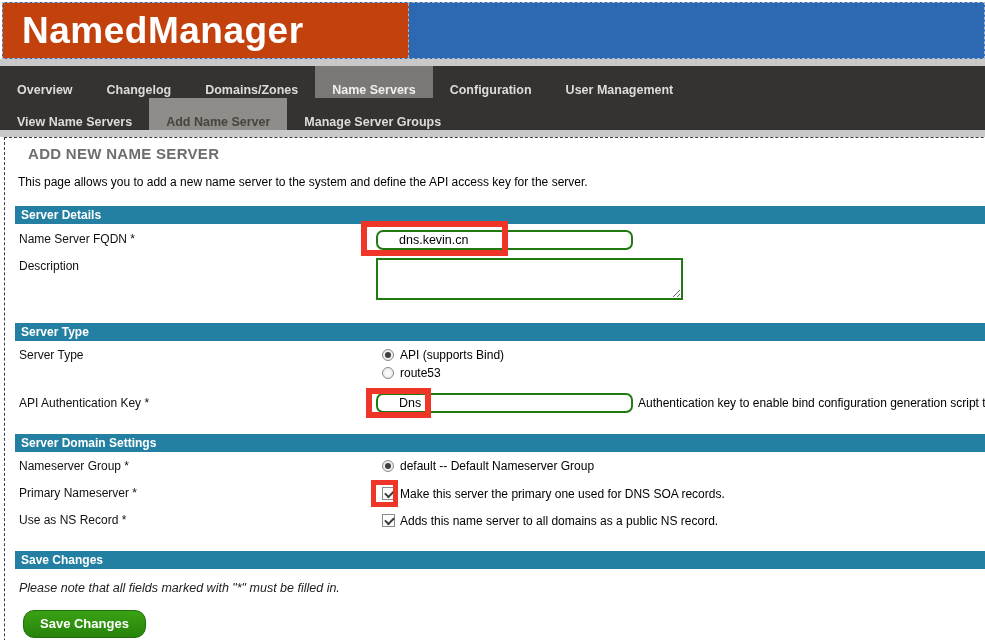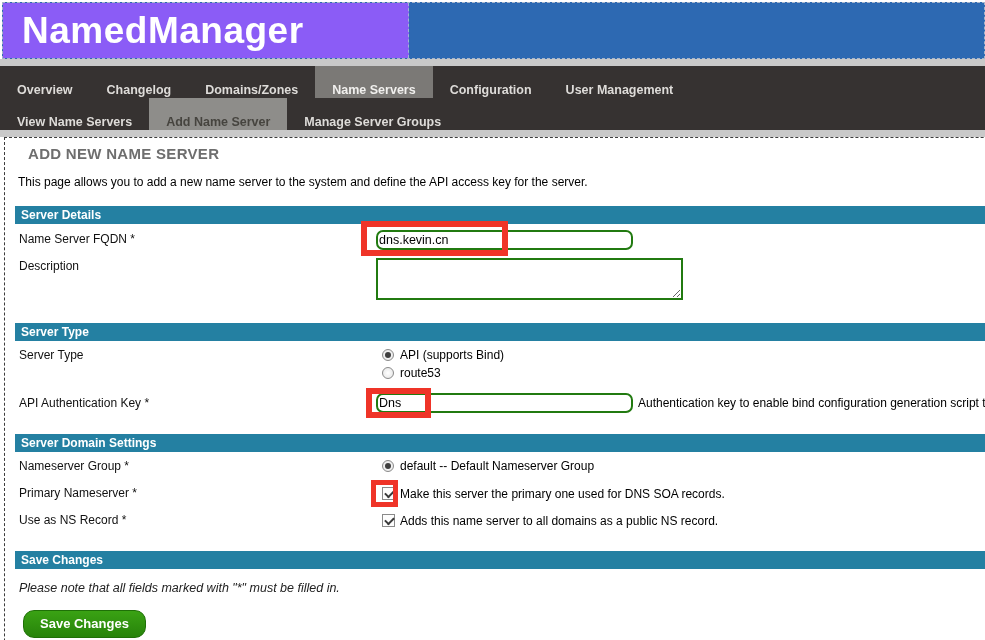--- a/index.html
+++ b/index.html
@@ -4,21 +4,21 @@
 <style>
   * { box-sizing: border-box; margin: 0; padding: 0; }
   html,body { width: 985px; height: 640px; overflow: hidden; background: #ffffff;
     font-family: "Liberation Sans", sans-serif; }
   .page { position: relative; width: 985px; height: 640px; overflow: hidden; }
 
   
   .masthead { position: absolute; top: 2px; left: 2px; right: 0; height: 57px;
     background: #2d69b2; border: 1px dashed #a9b6c9; }
   .logo-block { position: absolute; top: 0; left: 0; width: 406px; height: 55px;
-    background: #8b5cf6; border-right: 1px dashed #9db4d4; }
+    background: #c2410c; border-right: 1px dashed #9db4d4; }
   .logo-text { color: #ffffff; font-weight: bold; font-size: 37px; line-height: 55px;
     padding-left: 19px; letter-spacing: 0.5px; }
   .gray-strip { position: absolute; left: 0; right: 0; background: #c9c9c9; }
 
   
   .nav { position: absolute; top: 66px; left: 0; right: 0; height: 64px; background: #363231; }
   .nav-row { display: flex; height: 32px; }
   .nav-item { color: #dedcd9; font-size: 12.5px; font-weight: bold; line-height: 32px;
     padding: 8px 17px; white-space: nowrap; cursor: pointer; }
   .nav-item.active-main { background: #7b7976; color: #f1f0ee; }
@@ -32,21 +32,21 @@
     color: #6e6e6e; letter-spacing: 0.3px; margin-left: 10px; }
   .intro { position: absolute; left: 13px; top: 37px; font-size: 12px; color: #000; }
 
   .section-bar { position: absolute; left: 10px; width: 1100px; height: 18px;
     background: #2480a2; color: #ffffff; font-size: 12px; font-weight: bold;
     line-height: 18px; padding-left: 6px; }
 
   .flabel { position: absolute; left: 14px; font-size: 12px; color: #111; white-space: nowrap; }
 
   .green-input { position: absolute; height: 20px; width: 257px; border: 2px solid #217a10;
-    border-radius: 7px; padding: 0 1px; font-size: 12.5px; color: #000;
+    border-radius: 7px; padding: 0 21px; font-size: 12.5px; color: #000;
     font-family: "Liberation Sans", sans-serif; outline: none; background: #fff; }
   .green-textarea { position: absolute; border: 2px solid #217a10; background: #fff;
     resize: both; font-family: "Liberation Sans", sans-serif; font-size: 12.5px; outline: none; }
 
   .opt-text { position: absolute; font-size: 12px; color: #000; white-space: nowrap; }
 
   
   .radio { position: absolute; width: 12px; height: 12px; border: 1px solid #8a8a8a;
     border-radius: 50%; background: radial-gradient(#ffffff, #e3e3e3); cursor: pointer; }
   .radio.checked::after { content: ''; position: absolute; left: 2px; top: 2px;

